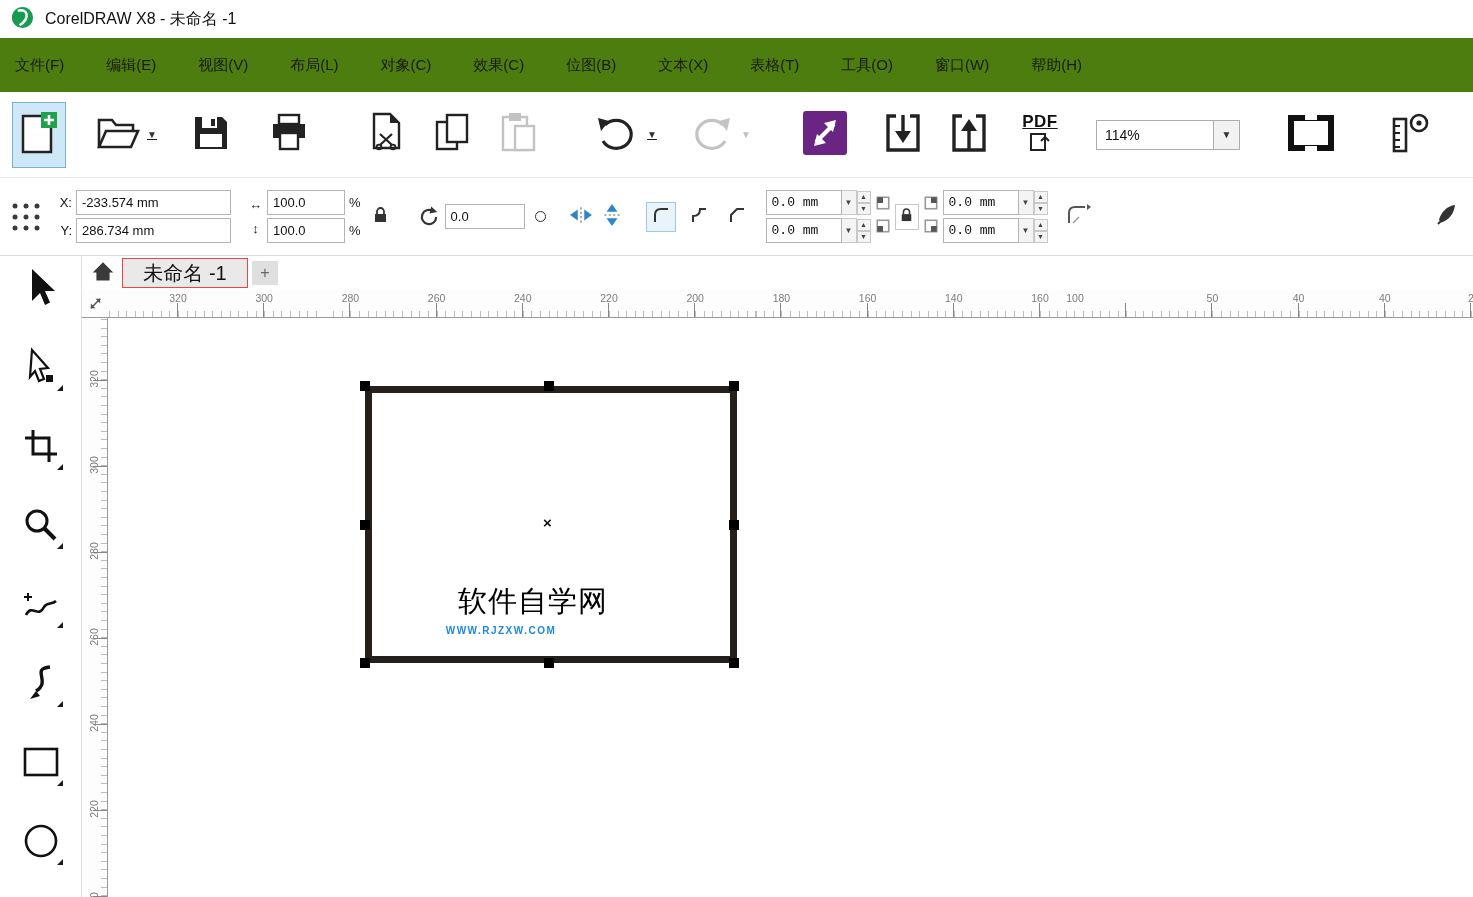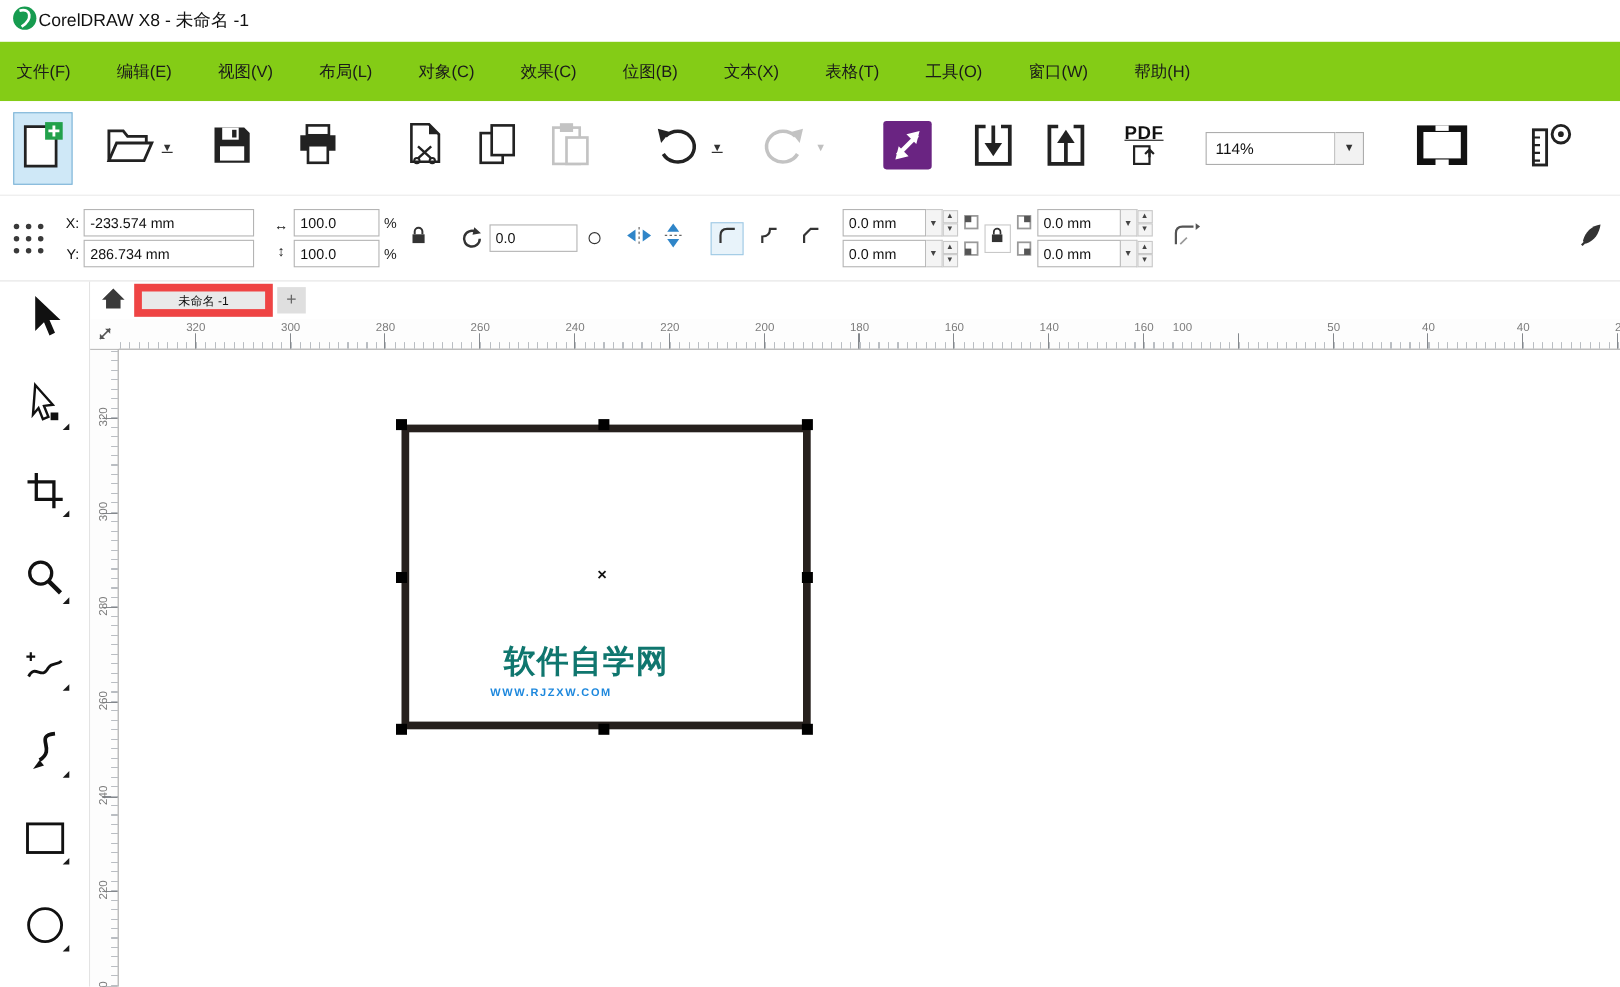--- a/index.html
+++ b/index.html
@@ -1,25 +1,25 @@
 <!DOCTYPE html>
 <html><head>
 <meta charset="utf-8">
 <style>
   * { margin:0; padding:0; box-sizing:border-box; }
   html,body { width:1473px; height:897px; overflow:hidden; }
   body { font-family:"Liberation Sans","DejaVu Sans",sans-serif; background:#fff; color:#1a1a1a; }
   .app { position:relative; width:1473px; height:897px; background:#fff; }
 
   
-  .titlebar { height:38px; display:flex; align-items:center; padding-left:10px; background:#fff; }
+  .titlebar { height:38px; display:flex; align-items:center; gap:10px; padding-left:10px; background:#fff; }
   .titlebar .title { font-size:16px; color:#111; }
 
   
-  .menubar { height:54px; display:flex; align-items:center; padding-left:2px; background:#84cc16; }
+  .menubar { height:54px; display:flex; align-items:center; padding-left:2px; background:#4d7c0f; }
   .menu-item { font-size:15px; padding:9px 13px; margin-right:16px; white-space:nowrap; cursor:default; }
 
   
   .toolbar { height:86px; display:flex; align-items:center; padding-left:12px; background:#fff; border-bottom:1px solid #e8e8e8; }
   .tb-btn { width:54px; height:66px; display:flex; align-items:center; justify-content:center; position:relative; background:transparent; border:1px solid transparent; }
   .tb-btn.active { background:#cfe8f7; border:1px solid #7ab2d6; }
   .tb-btn.disabled svg { opacity:1; }
   .tb-chevron { width:16px; height:66px; display:flex; align-items:center; justify-content:center; font-size:10px; color:#333; }
   .tb-chevron.dim { color:#c0c0c0; }
   .tb-group { display:flex; align-items:center; }
@@ -29,21 +29,21 @@
   .zoom-combo { display:flex; align-items:center; height:30px; }
   .zoom-input { width:118px; height:30px; border:1px solid #adadad; font-size:14px; padding:0 8px; color:#111; background:#fff; }
   .zoom-drop { width:26px; height:30px; border:1px solid #adadad; border-left:none; background:#f2f2f2; font-size:10px; display:flex; align-items:center; justify-content:center; color:#333; }
 
   
   .propbar { height:78px; display:flex; align-items:center; padding-left:8px; background:#fff; border-bottom:1px solid #dcdcdc; }
   .vpair { display:flex; flex-direction:column; gap:3px; justify-content:center; }
   .frow { display:flex; align-items:center; gap:4px; }
   .flabel { font-size:13px; width:16px; text-align:right; color:#111; }
   .pfield { height:25px; border:1px solid #b4b4b4; background:#fff; font-size:13px; padding:0 5px; color:#111; font-family:"Liberation Sans",sans-serif; }
-  .w155 { width:155px; } .w158 { width:158px; } .w78 { width:78px; text-align:left; } .w80 { width:80px; } .w92 { width:76px; }
+  .w155 { width:155px; } .w158 { width:158px; } .w78 { width:78px; text-align:left; } .w80 { width:80px; } .w92 { width:76px;font-family:Liberation Mono, monospace; }
   .pct { font-size:13px; line-height:25px; }
   .icon-col { display:flex; flex-direction:column; gap:9px; align-items:center; justify-content:center; font-size:13px; color:#222; }
   .pb-btn { min-width:24px; height:26px; display:flex; align-items:center; justify-content:center; background:transparent; border:1px solid transparent; }
   .pb-btn.framed { border:1px solid #c8c8c8; }
   .corner-btn { width:30px; height:30px; display:flex; align-items:center; justify-content:center; border:1px solid transparent; }
   .corner-btn.pressed { border:1px solid #9ec9e4; background:#e8f3fa; }
   .spincol { display:flex; flex-direction:column; width:14px; }
   .spincol span { height:12px; font-size:7px; color:#444; display:flex; align-items:center; justify-content:center; border:1px solid #c9c9c9; background:#f4f4f4; }
   .dropbtn { width:15px; height:25px; font-size:8px; color:#444; display:flex; align-items:center; justify-content:center; border:1px solid #c9c9c9; border-left:none; background:#f4f4f4; }
   .degree { width:11px; height:11px; border:1.5px solid #333; border-radius:50%; margin-left:8px; }
@@ -52,21 +52,21 @@
   
   .main { display:flex; height:641px; }
   .toolbox { width:82px; border-right:1px solid #e0e0e0; display:flex; flex-direction:column; align-items:center; padding-top:8px; gap:27px; background:#fff; }
   .tool { width:52px; height:52px; display:flex; align-items:center; justify-content:center; position:relative; }
   .tool.flyout::after { content:""; position:absolute; right:4px; bottom:4px; border-left:6px solid transparent; border-bottom:6px solid #1a1a1a; }
   .docarea { flex:1; display:flex; flex-direction:column; min-width:0; }
 
   
   .tabbar { height:34px; display:flex; align-items:center; padding-left:6px; gap:4px; background:#fff; }
   .home-btn { width:30px; height:28px; display:flex; align-items:center; justify-content:center; }
-  .doc-tab { height:30px; min-width:126px; padding:0 16px; display:flex; align-items:center; justify-content:center; background:#e9e9e9; border:7px solid #ef4444; font-size:11px; color:#111; }
+  .doc-tab { height:30px; min-width:126px; padding:0 16px; display:flex; align-items:center; justify-content:center; background:#e9e9e9; border:1px solid #ef4444; font-size:20px; color:#111; }
   .newtab-btn { width:26px; height:24px; background:#dfdfdf; color:#666; font-size:16px; display:flex; align-items:center; justify-content:center; }
 
   
   .hruler { height:28px; position:relative; background:#fdfdfd; border-bottom:1px solid #9a9a9a; }
   .hruler-ticks { position:absolute; left:26px; right:0; top:0; bottom:0;
     background-image:
       repeating-linear-gradient(90deg, transparent 0 1px, #b9bdc2 1px 2px, transparent 2px 8.62px),
       repeating-linear-gradient(90deg, transparent 0 69px, #84888d 69px 70px, transparent 70px 86.2px);
     background-size:100% 6px, 100% 14px;
     background-position:0 100%, 0 100%;
@@ -85,21 +85,21 @@
 
   
   .canvas { flex:1; position:relative; background:#fff; overflow:hidden; }
   .sel-rect { position:absolute; left:257px; top:68px; width:372px; height:277px; border:7px solid #26201d; background:transparent; }
   .handle { position:absolute; width:10px; height:10px; background:#000; }
   .h-tl{left:252px;top:63px}.h-tm{left:436px;top:63px}.h-tr{left:621px;top:63px}
   .h-ml{left:252px;top:202px}.h-mr{left:621px;top:202px}
   .h-bl{left:252px;top:340px}.h-bm{left:436px;top:340px}.h-br{left:621px;top:340px}
   .center-mark { position:absolute; left:435px; top:197px; font-size:15px; font-weight:bold; color:#111; line-height:15px; }
   .watermark { position:absolute; left:314px; top:264px; width:158px; text-align:center; }
-  .wm-title { font-size:29px; font-weight:bold; color:#0f766e; letter-spacing:1px; white-space:nowrap;margin-left:36px; }
+  .wm-title { font-size:29px; font-weight:normal; color:#000000; letter-spacing:1px; white-space:nowrap;margin-left:36px; }
   .wm-url { font-size:10px; font-weight:bold; color:#1e88dd; letter-spacing:1.5px; margin-top:3px; white-space:nowrap; }
 </style>
 </head>
 <body>
 
 <div class="app">
 
   <div class="titlebar">
     <span>
       <svg width="25" height="25" viewBox="0 0 26 26">

